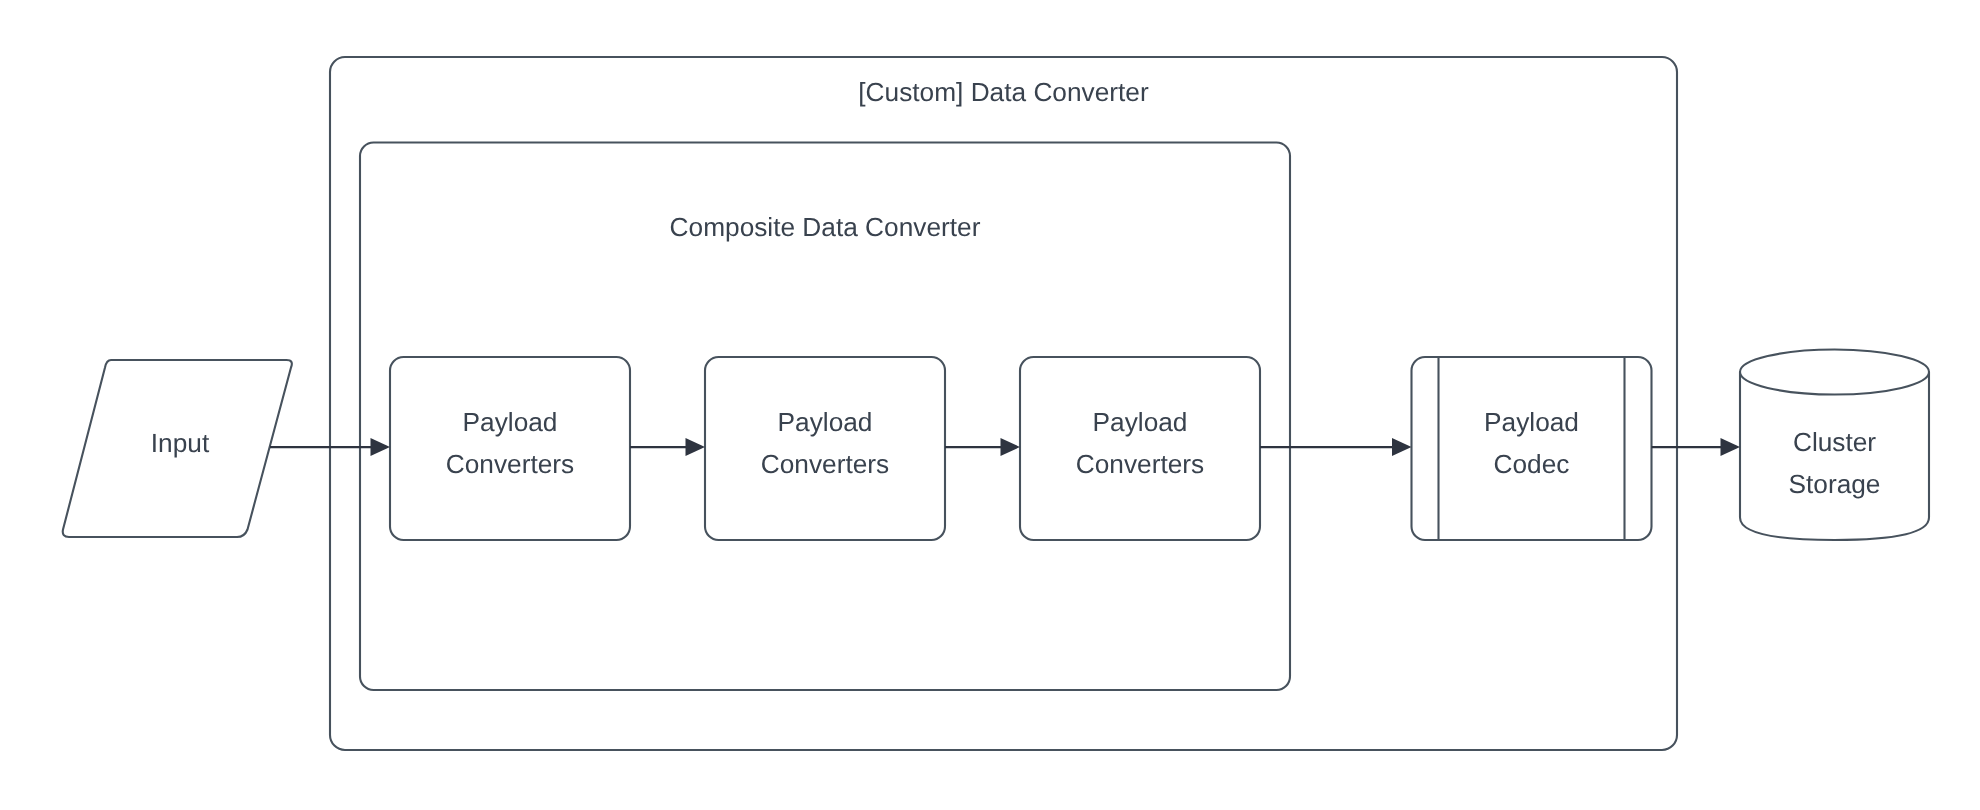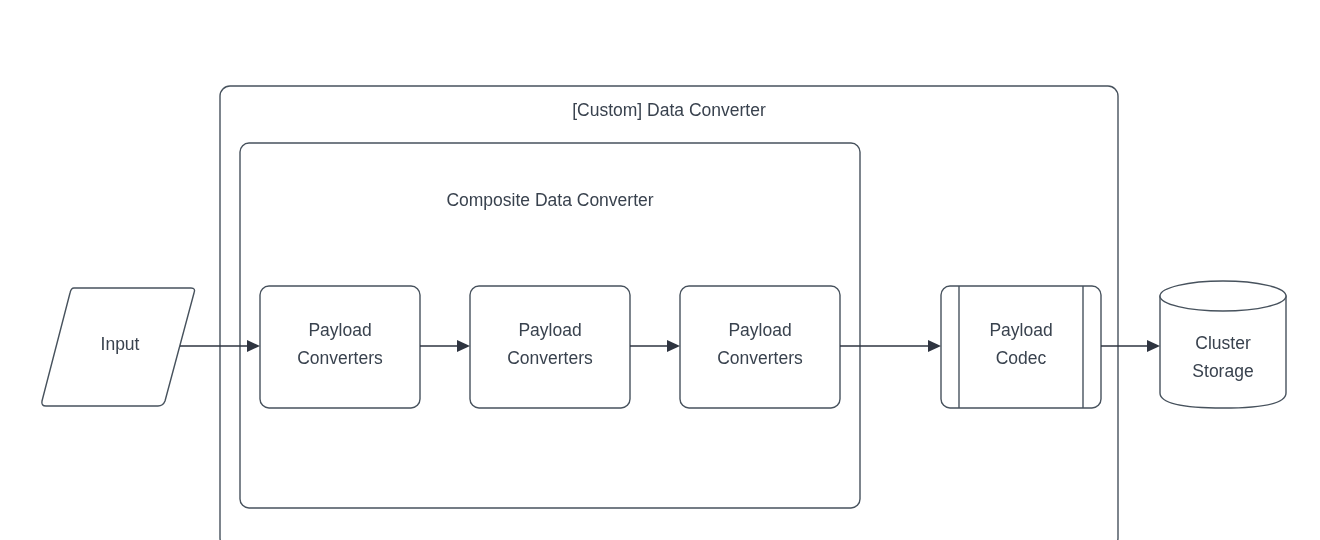--- a/index.html
+++ b/index.html
@@ -11,21 +11,20 @@
   body {
     width: 1320px;
     height: 540px;
     font-family: "Liberation Sans", "DejaVu Sans", sans-serif;
     overflow: hidden;
   }
   #diagram-root {
     position: relative;
     width: 1320px;
     height: 423px;
-    margin-top: 48px;
   }
   #diagram-svg {
     position: absolute;
     top: 0;
     left: 0;
     width: 1320px;
     height: 540px;
   }
   .node-shape {
     fill: #ffffff;

